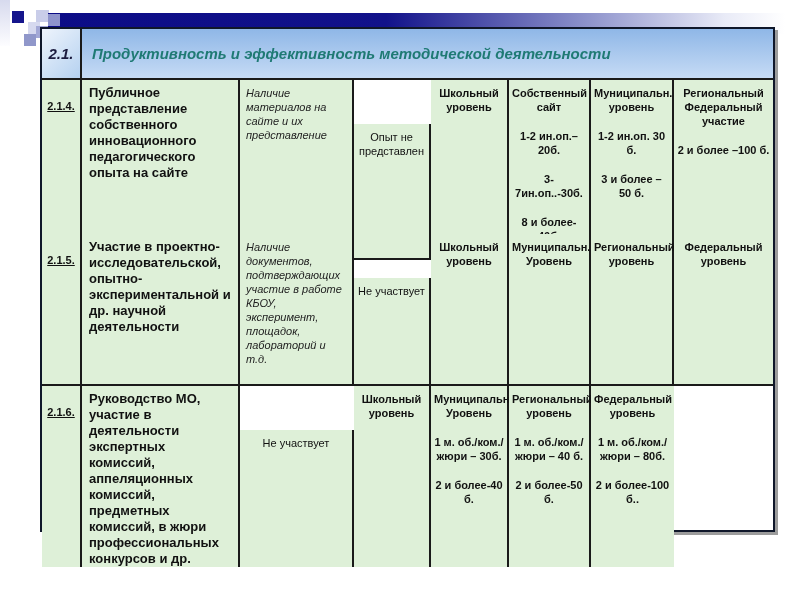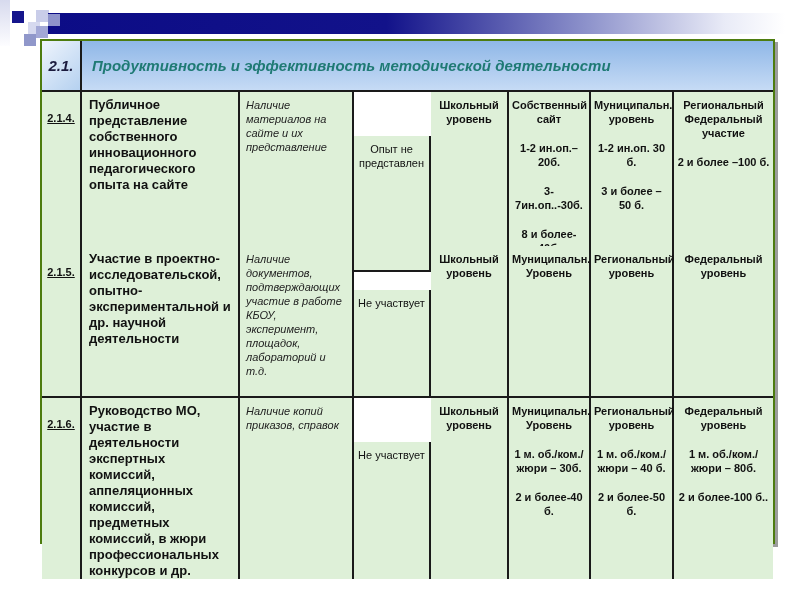--- a/index.html
+++ b/index.html
@@ -25,23 +25,23 @@
   .sq5 { left: 36px; top: 26px; width: 12px; height: 12px; background: #a3a8d6; }
   .sq6 { left: 24px; top: 34px; width: 12px; height: 12px; background: #9097ca; z-index: 2; }
   .top-bar {
     position: absolute; left: 48px; top: 13px; right: 0; height: 21px;
     background: linear-gradient(to right,
       #0c0c86 0%, #12128a 45%, #8f94cc 72%, #e9ebf7 90%, #ffffff 98%);
   }
 
   
   .slide-table {
-    position: absolute; left: 40px; top: 39px; width: 735px;
+    position: absolute; left: 40px; top: 27px; width: 735px;
     box-sizing: border-box;
-    border: 2px solid #4d7c0f;
+    border: 2px solid #0f172a;
     box-shadow: 3px 3px 0 #9c9c9c;
     background: #ffffff;
   }
   .hrow {
     display: grid;
     grid-template-columns: 40px 1fr;
     height: 51px;
   }
   .h-num {
     box-sizing: border-box;
@@ -145,21 +145,20 @@
       <p>Региональный уровень</p>
     </div>
     <div class="td c-lvl">
       <p>Федеральный уровень</p>
     </div>
   </div>
 
   <div class="row r3">
     <div class="td c-num">2.1.6.</div>
     <div class="td c-desc">Руководство МО, участие в деятельности экспертных комиссий, аппеляционных комиссий, предметных комиссий, в жюри профессиональных конкурсов и др.</div>
-    <div class="td c-evid">Наличие копий приказов, справок</div>
     <div class="td c-opt">Не участвует</div>
     <div class="td c-lvl">
       <p>Школьный уровень</p>
     </div>
     <div class="td c-lvl">
       <p>Муниципальн. Уровень</p>
       <p>1 м. об./ком./жюри – 30б.</p>
       <p>2 и более-40 б.</p>
     </div>
     <div class="td c-lvl">

